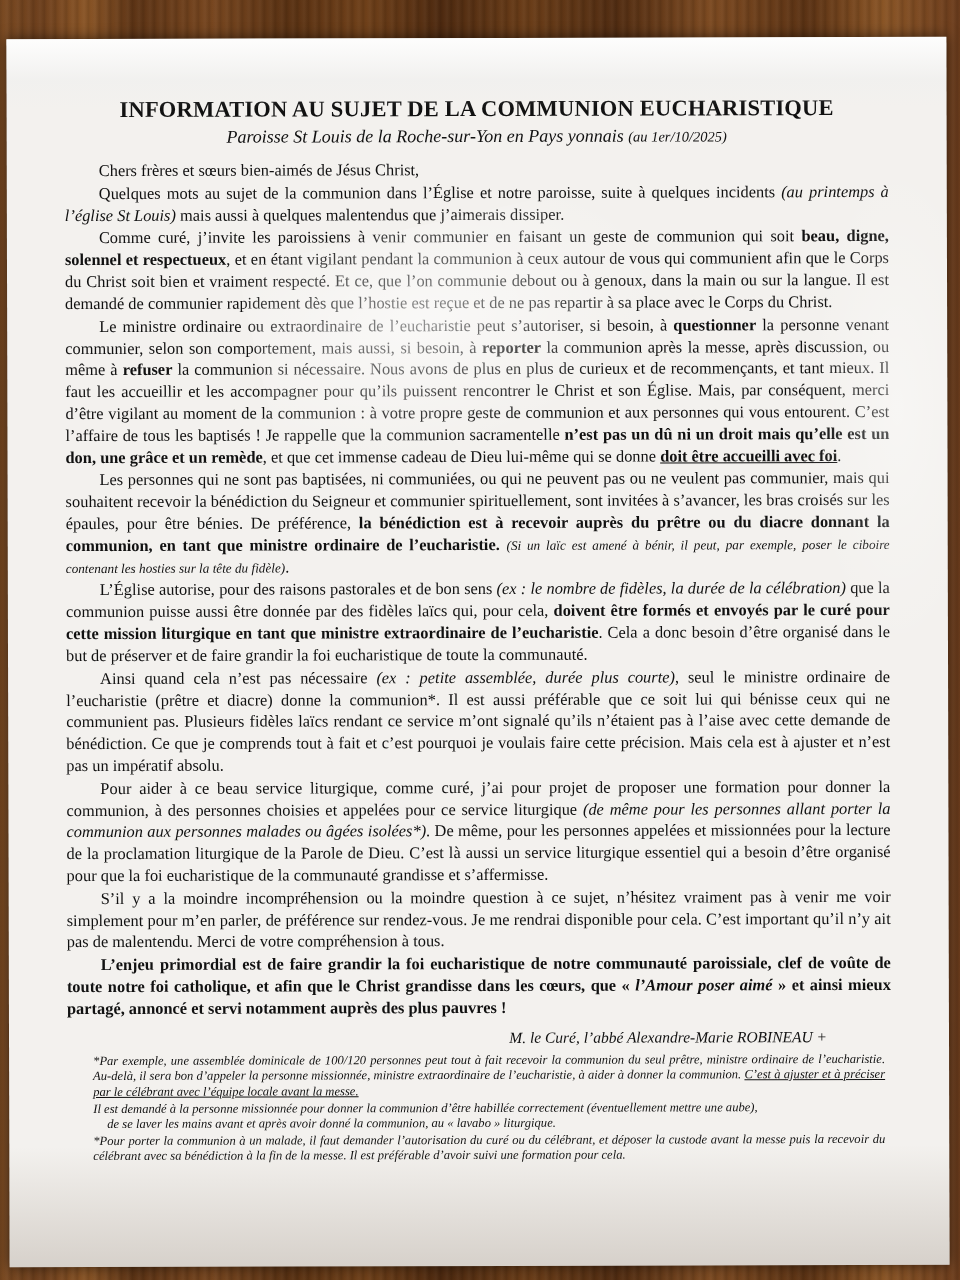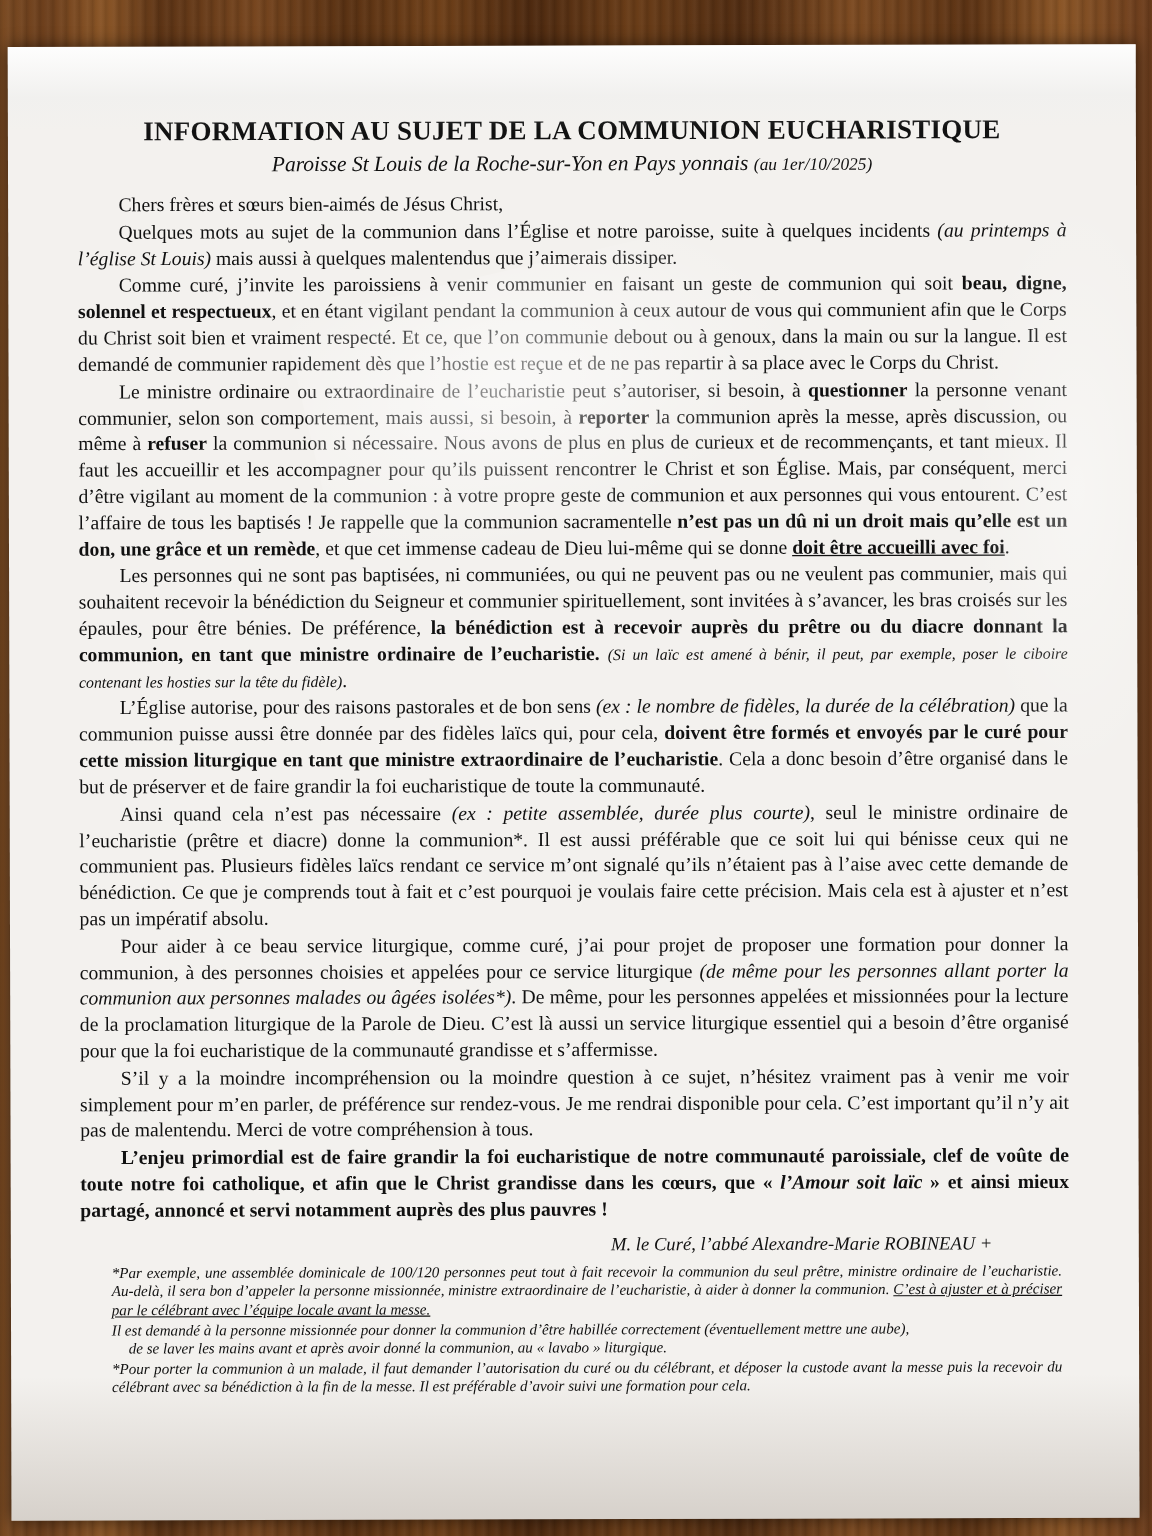--- a/index.html
+++ b/index.html
@@ -159,21 +159,21 @@
     <p class="para">Les personnes qui ne sont pas baptisées, ni communiées, ou qui ne peuvent pas ou ne veulent pas communier, mais qui souhaitent recevoir la bénédiction du Seigneur et communier spirituellement, sont invitées à s’avancer, les bras croisés sur les épaules, pour être bénies. De préférence, <b>la bénédiction est à recevoir auprès du prêtre ou du diacre donnant la communion, en tant que ministre ordinaire de l’eucharistie.</b> <span class="small-it">(Si un laïc est amené à bénir, il peut, par exemple, poser le ciboire contenant les hosties sur la tête du fidèle)</span>.</p>
 
     <p class="para">L’Église autorise, pour des raisons pastorales et de bon sens <i>(ex : le nombre de fidèles, la durée de la célébration)</i> que la communion puisse aussi être donnée par des fidèles laïcs qui, pour cela, <b>doivent être formés et envoyés par le curé pour cette mission liturgique en tant que ministre extraordinaire de l’eucharistie</b>. Cela a donc besoin d’être organisé dans le but de préserver et de faire grandir la foi eucharistique de toute la communauté.</p>
 
     <p class="para">Ainsi quand cela n’est pas nécessaire <i>(ex : petite assemblée, durée plus courte)</i>, seul le ministre ordinaire de l’eucharistie (prêtre et diacre) donne la communion*. Il est aussi préférable que ce soit lui qui bénisse ceux qui ne communient pas. Plusieurs fidèles laïcs rendant ce service m’ont signalé qu’ils n’étaient pas à l’aise avec cette demande de bénédiction. Ce que je comprends tout à fait et c’est pourquoi je voulais faire cette précision. Mais cela est à ajuster et n’est pas un impératif absolu.</p>
 
     <p class="para">Pour aider à ce beau service liturgique, comme curé, j’ai pour projet de proposer une formation pour donner la communion, à des personnes choisies et appelées pour ce service liturgique <i>(de même pour les personnes allant porter la communion aux personnes malades ou âgées isolées*)</i>. De même, pour les personnes appelées et missionnées pour la lecture de la proclamation liturgique de la Parole de Dieu. C’est là aussi un service liturgique essentiel qui a besoin d’être organisé pour que la foi eucharistique de la communauté grandisse et s’affermisse.</p>
 
     <p class="para">S’il y a la moindre incompréhension ou la moindre question à ce sujet, n’hésitez vraiment pas à venir me voir simplement pour m’en parler, de préférence sur rendez-vous. Je me rendrai disponible pour cela. C’est important qu’il n’y ait pas de malentendu. Merci de votre compréhension à tous.</p>
 
-    <p class="para"><b>L’enjeu primordial est de faire grandir la foi eucharistique de notre communauté paroissiale, clef de voûte de toute notre foi catholique, et afin que le Christ grandisse dans les cœurs, que « <i>l’Amour soit laïc</i> » et ainsi mieux partagé, annoncé et servi notamment auprès des plus pauvres !</b></p>
+    <p class="para"><b>L’enjeu primordial est de faire grandir la foi eucharistique de notre communauté paroissiale, clef de voûte de toute notre foi catholique, et afin que le Christ grandisse dans les cœurs, que « <i>l’Amour poser aimé</i> » et ainsi mieux partagé, annoncé et servi notamment auprès des plus pauvres !</b></p>
 
     <p class="signature">M. le Curé, l’abbé Alexandre-Marie ROBINEAU +</p>
 
     <div class="footnotes">
       <p><i>*Par exemple, une assemblée dominicale de 100/120 personnes peut tout à fait recevoir la communion du seul prêtre, ministre ordinaire de l’eucharistie. Au-delà, il sera bon d’appeler la personne missionnée, ministre extraordinaire de l’eucharistie, à aider à donner la communion. <u>C’est à ajuster et à préciser par le célébrant avec l’équipe locale avant la messe.</u></i></p>
       <p><i>Il est demandé à la personne missionnée pour donner la communion d’être habillée correctement (éventuellement mettre une aube), <span class="fn-indent">de se laver les mains avant et après avoir donné la communion, au « lavabo » liturgique.</span></i></p>
       <p><i>*Pour porter la communion à un malade, il faut demander l’autorisation du curé ou du célébrant, et déposer la custode avant la messe puis la recevoir du célébrant avec sa bénédiction à la fin de la messe. Il est préférable d’avoir suivi une formation pour cela.</i></p>
     </div>
 
   </div>

